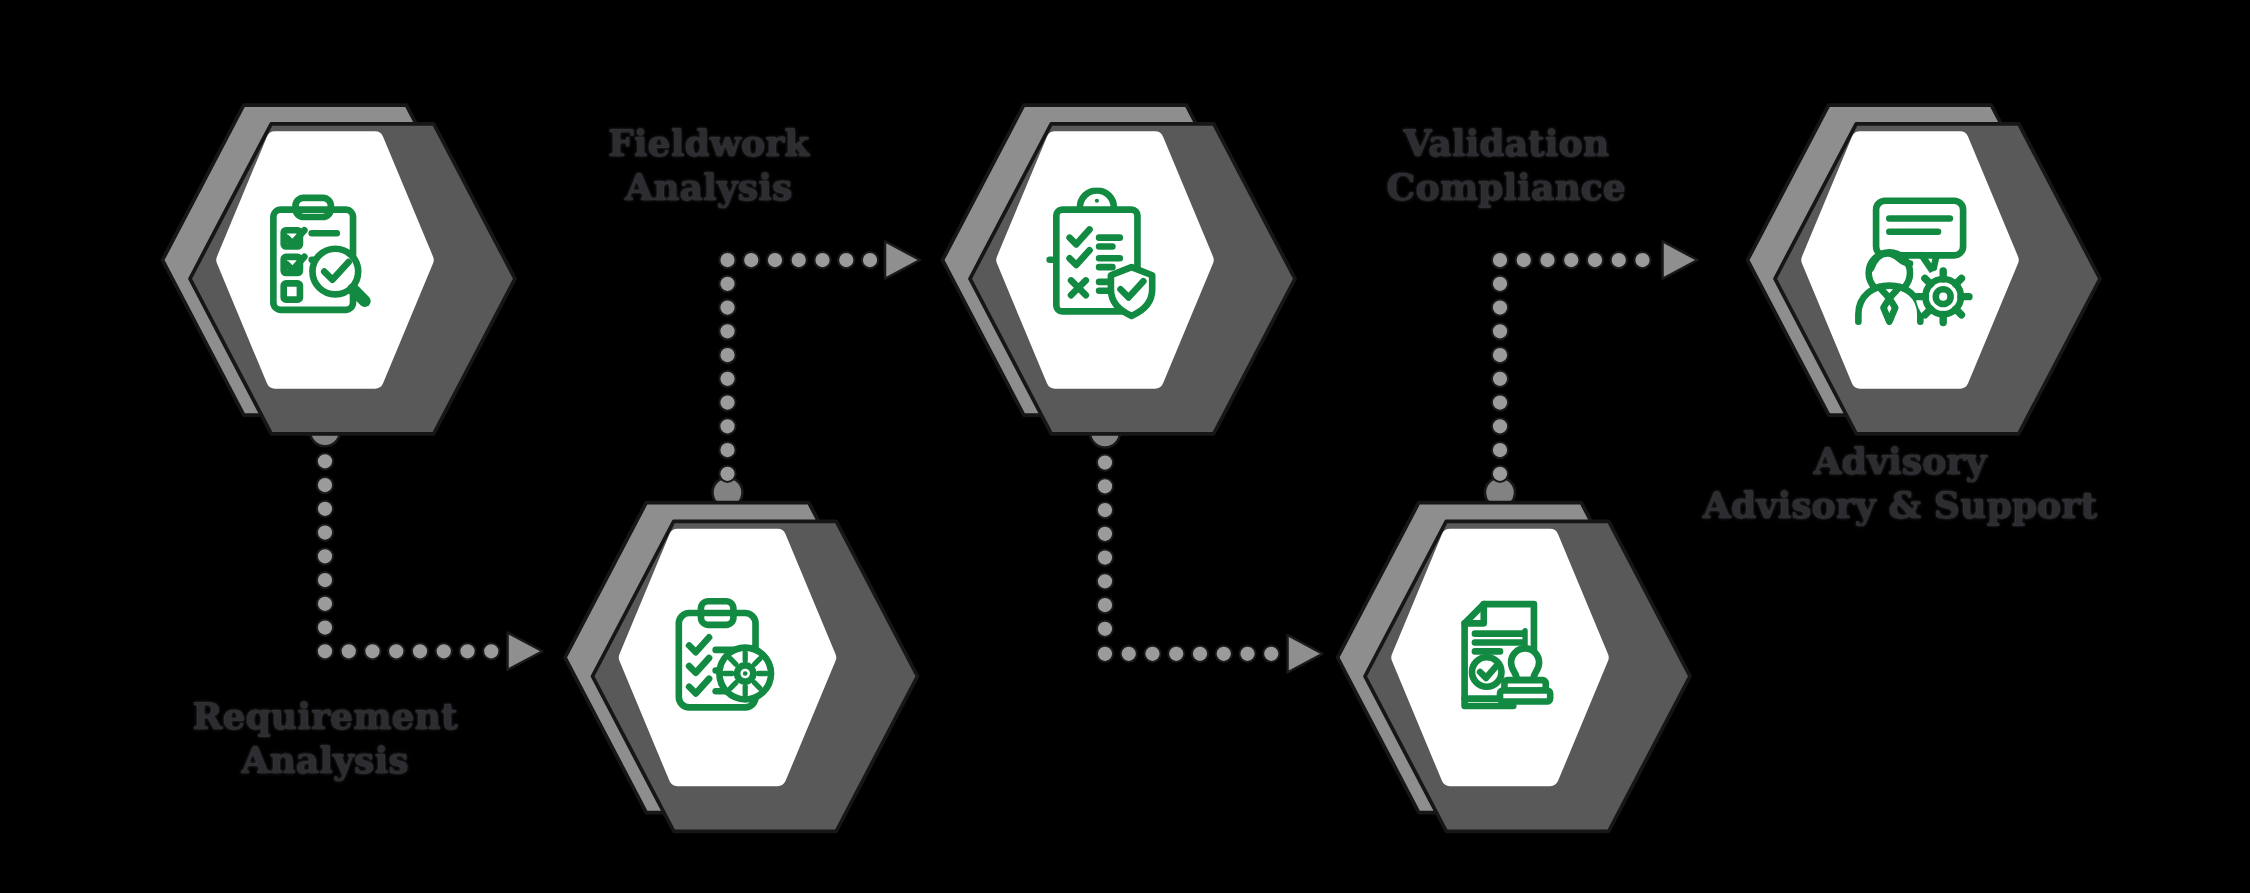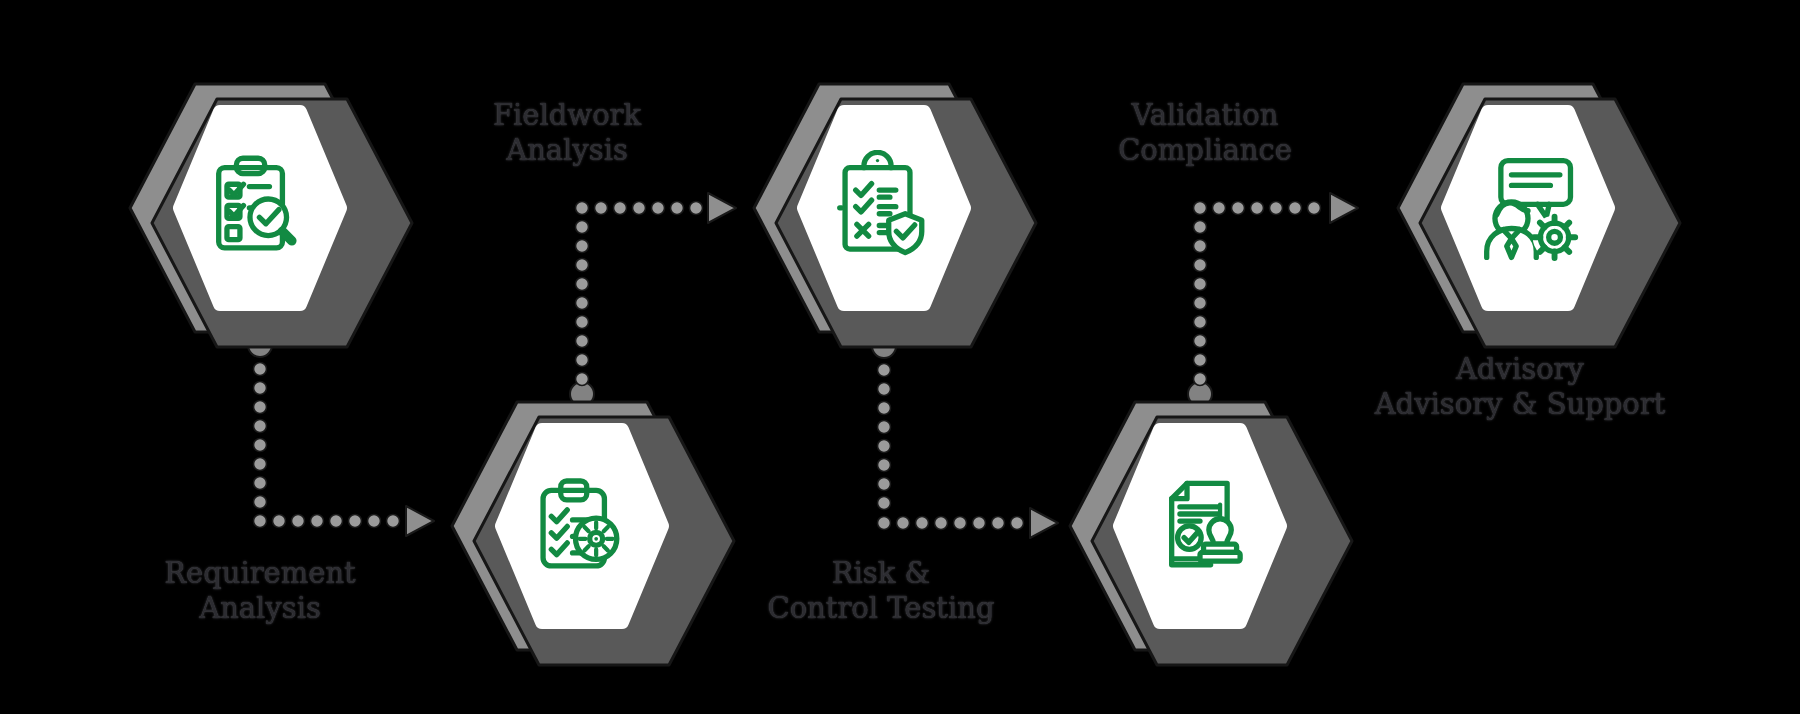--- a/index.html
+++ b/index.html
@@ -15,21 +15,21 @@
   .node svg.hex{position:absolute;left:0;top:0;}
   .hex-main{fill:var(--hex-gray,#8e8e8e);stroke:#161616;stroke-width:3;stroke-linejoin:round;}
   .hex-shadow{fill:var(--shadow-gray,#595959);stroke:#161616;stroke-width:3;stroke-linejoin:round;}
   .hex-white{fill:#fff;stroke:#fff;stroke-width:14;stroke-linejoin:round;}
   .icon{position:absolute;left:96px;top:82px;width:118px;height:118px;}
   .ic{stroke:var(--icon-green,#128a42);fill:none;stroke-width:4.5;stroke-linecap:round;stroke-linejoin:round;}
   .fw{fill:#fff;}
   .gdot{fill:var(--icon-green,#128a42);stroke:none;}
   
   .label{position:absolute;width:380px;z-index:3;text-align:center;
-         font-weight:normal;font-size:29px;line-height:35px;color:var(--label-text,#2c2c31);
+         font-weight:bold;font-size:29px;line-height:35px;color:var(--label-text,#2c2c31);
          text-shadow:0 0 1px #56565b, 0 0 3px #323236;}
   .label span{display:block;}
 </style>
 </head>
 <body>
 
 <div class="canvas">
 
   <svg class="connectors" width="1800" height="714">
 
@@ -227,24 +227,20 @@
   </div>
 
   <div class="label" style="left:70px;top:556px;">
     <span>Requirement</span>
     <span>Analysis</span>
   </div>
   <div class="label" style="left:377px;top:98px;">
     <span>Fieldwork</span>
     <span>Analysis</span>
   </div>
-  <div class="label" style="left:691px;top:556px;">
-    <span>Risk &amp;</span>
-    <span>Control Testing</span>
-  </div>
   <div class="label" style="left:1015px;top:98px;">
     <span>Validation</span>
     <span>Compliance</span>
   </div>
   <div class="label" style="left:1330px;top:352px;">
     <span>Advisory</span>
     <span>Advisory &amp; Support</span>
   </div>
 
 </div>

